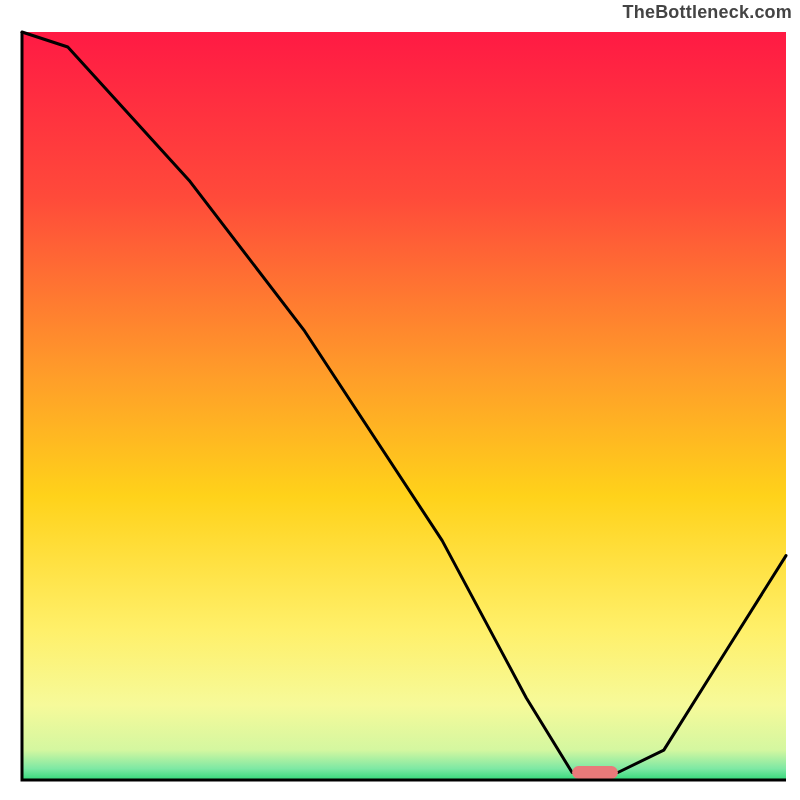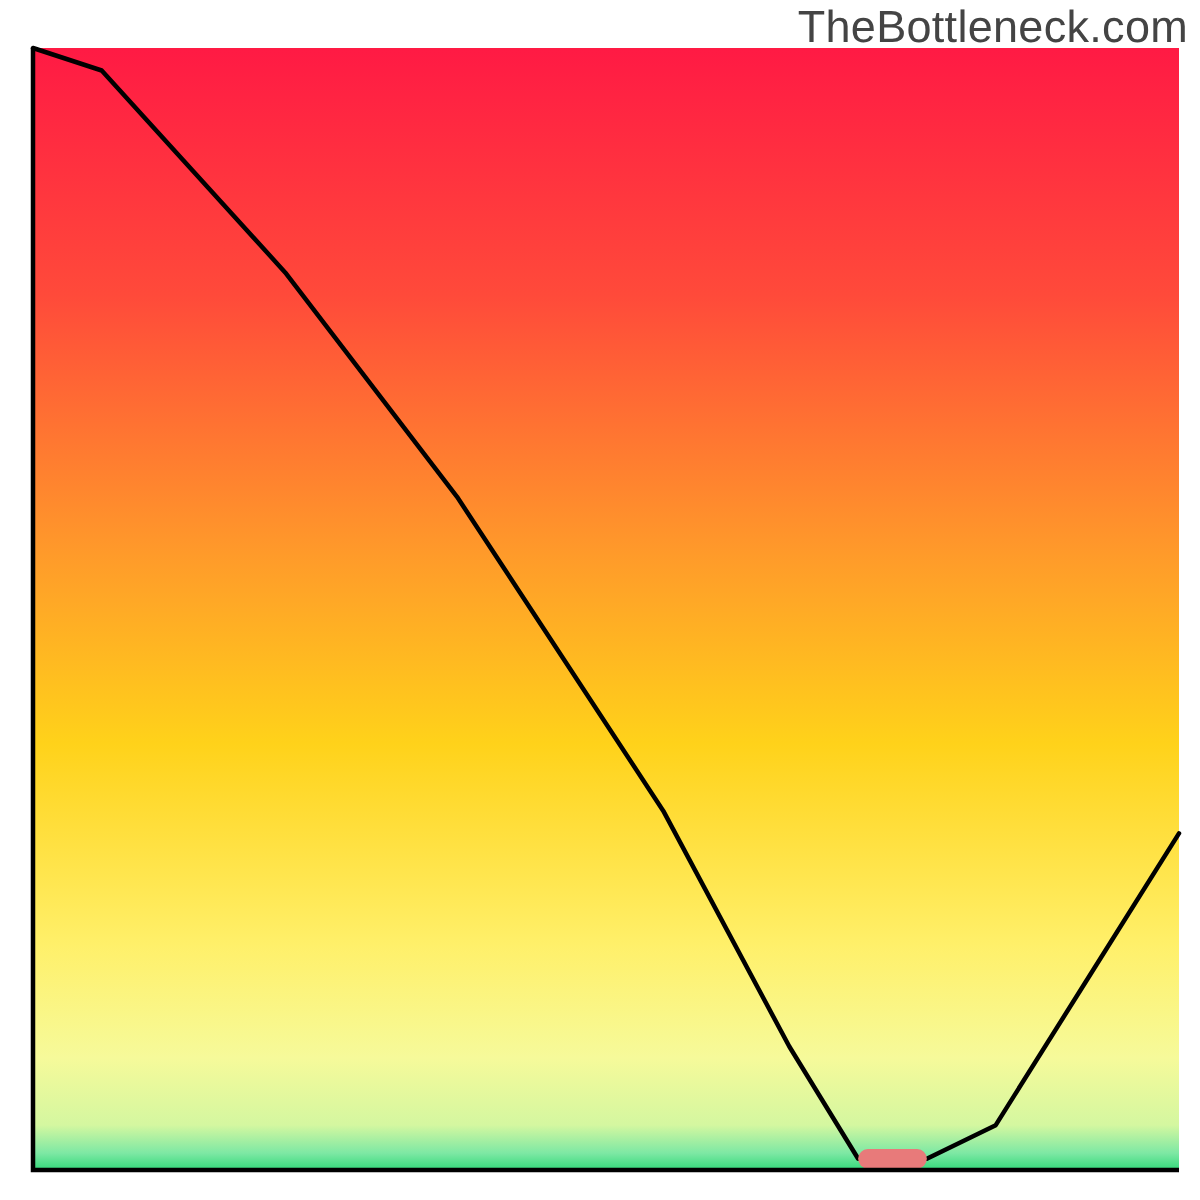--- a/index.html
+++ b/index.html
@@ -12,22 +12,22 @@
   }
   .container {
     position: relative;
     width: 800px;
     height: 800px;
   }
   .watermark {
     position: absolute;
     top: 2px;
     right: 8px;
-    font-size: 30px;
-    font-weight: 400;
+    font-size: 18px;
+    font-weight: 700;
     color: #444;
     letter-spacing: 0.2px;
   }
   svg.chart {
     position: absolute;
     top: 30px;
     left: 12px;
     width: 776px;
     height: 760px;
   }

